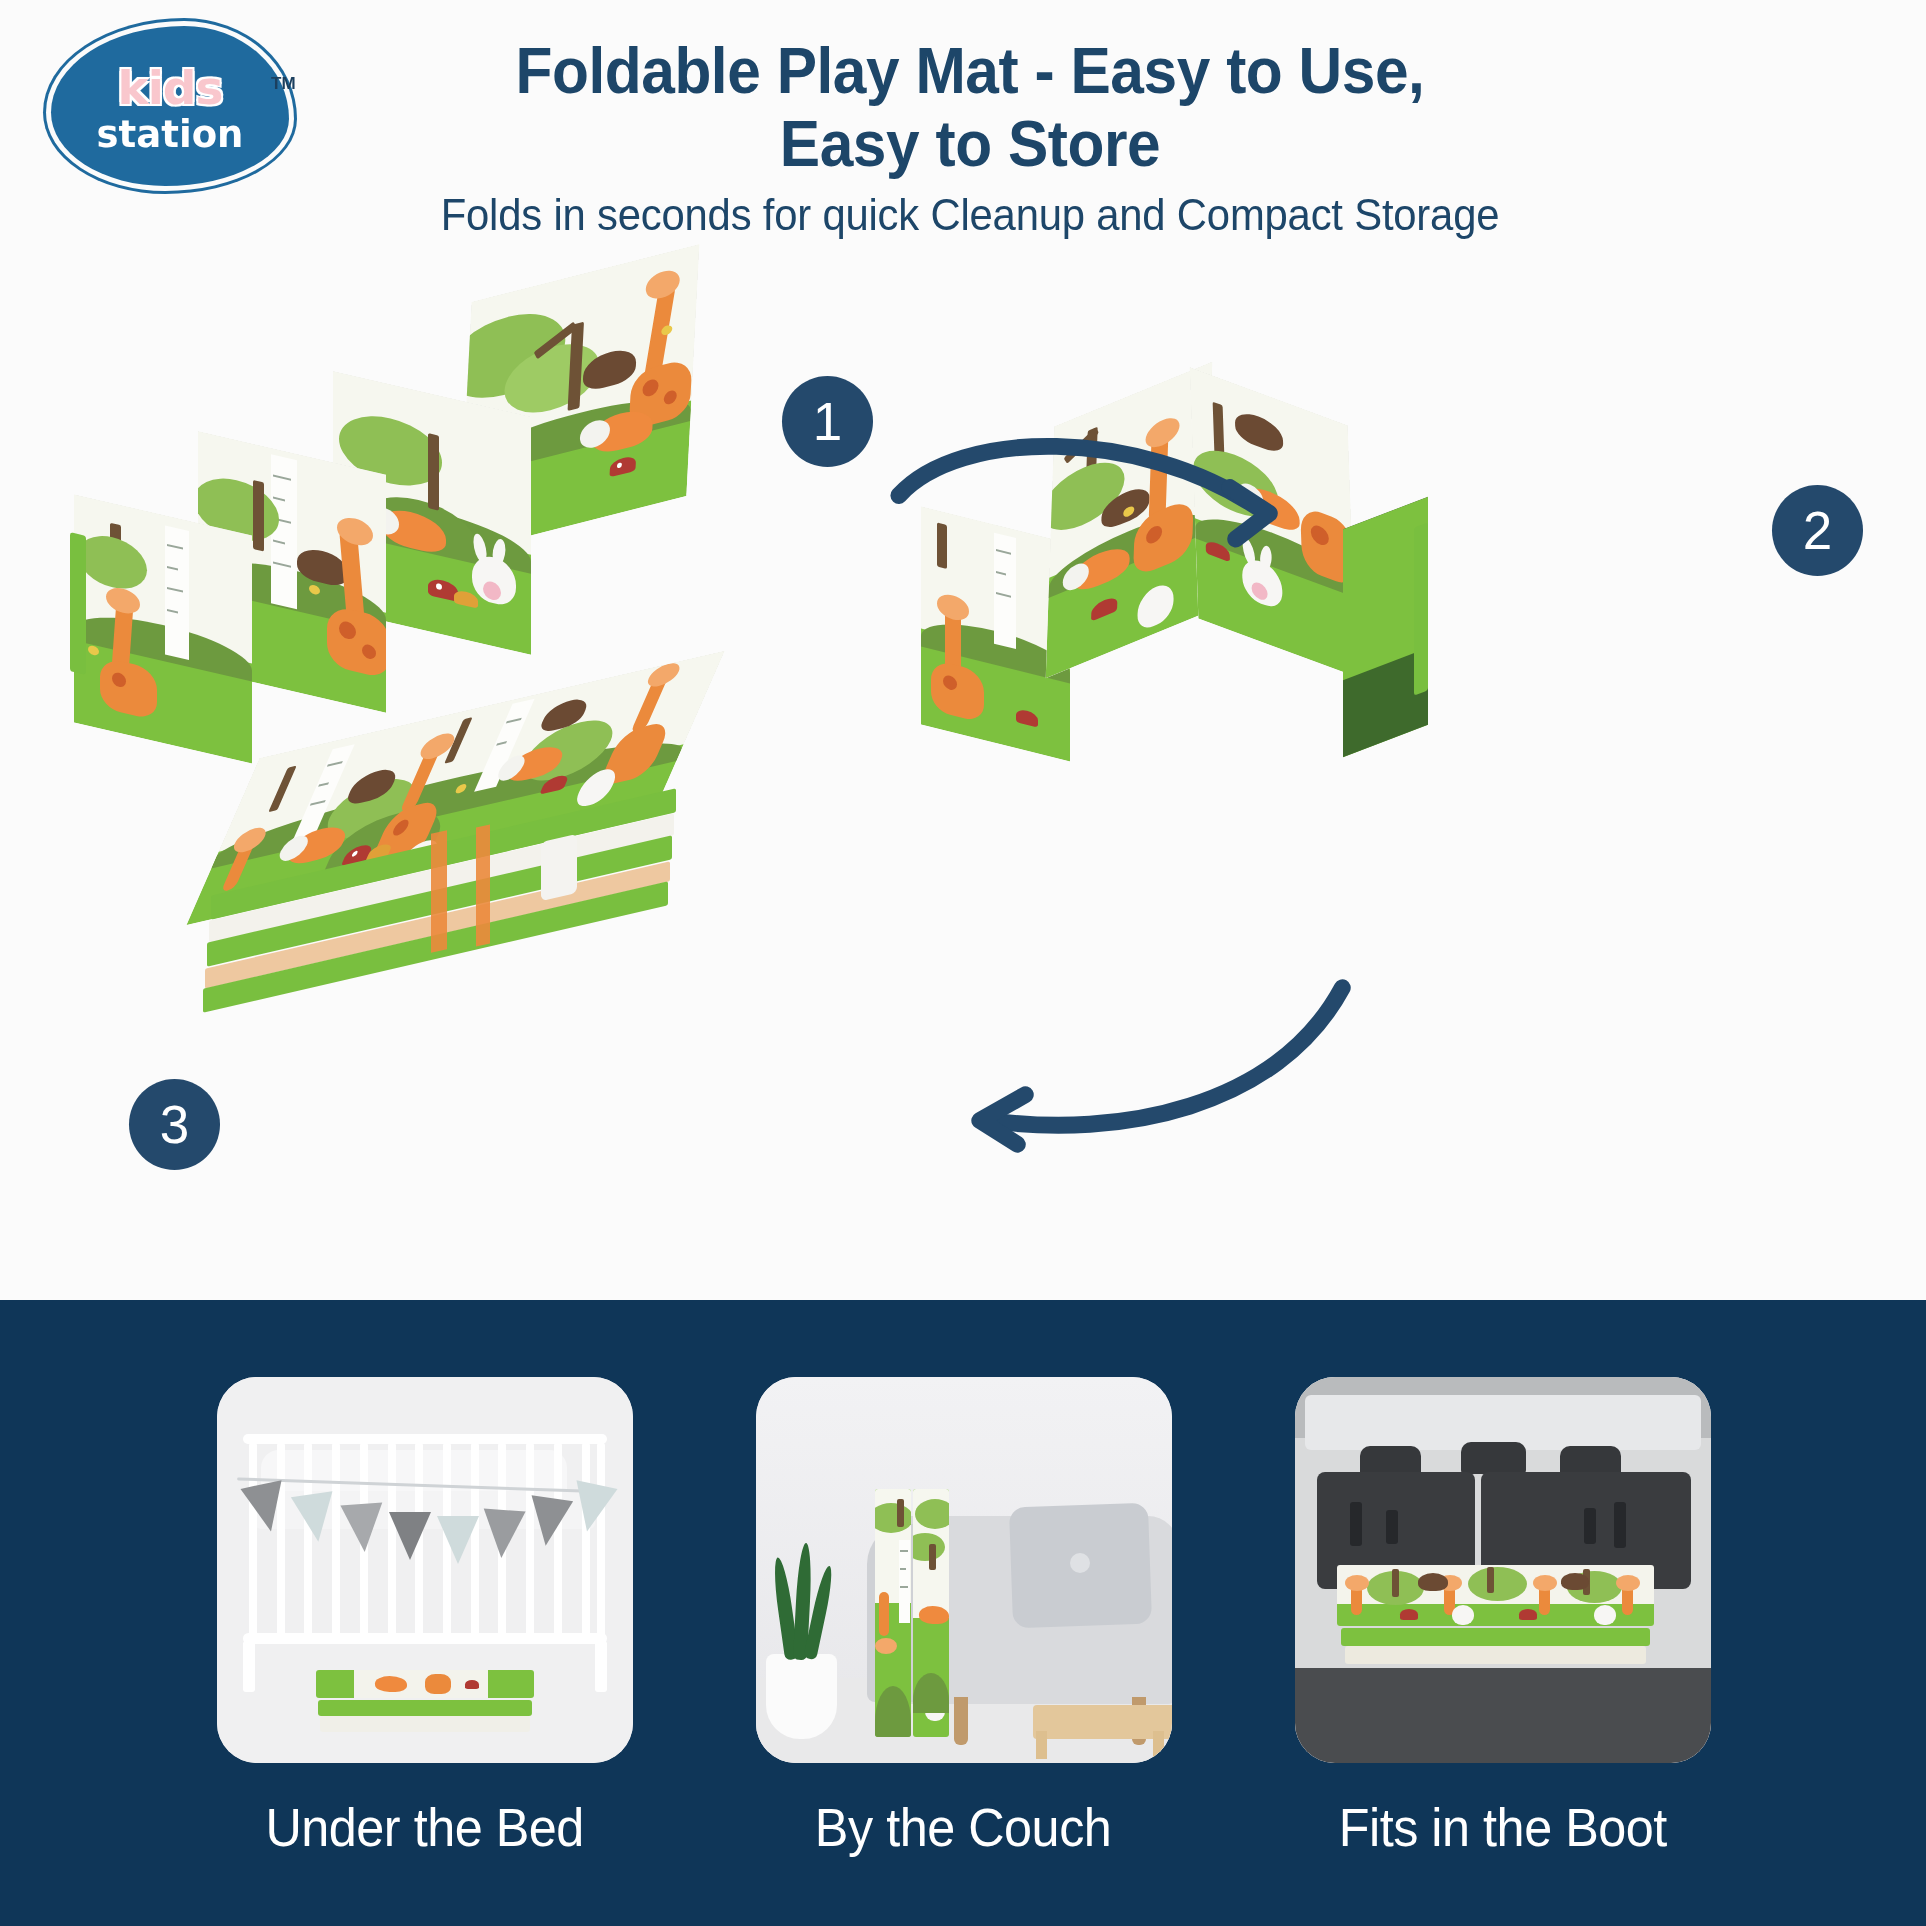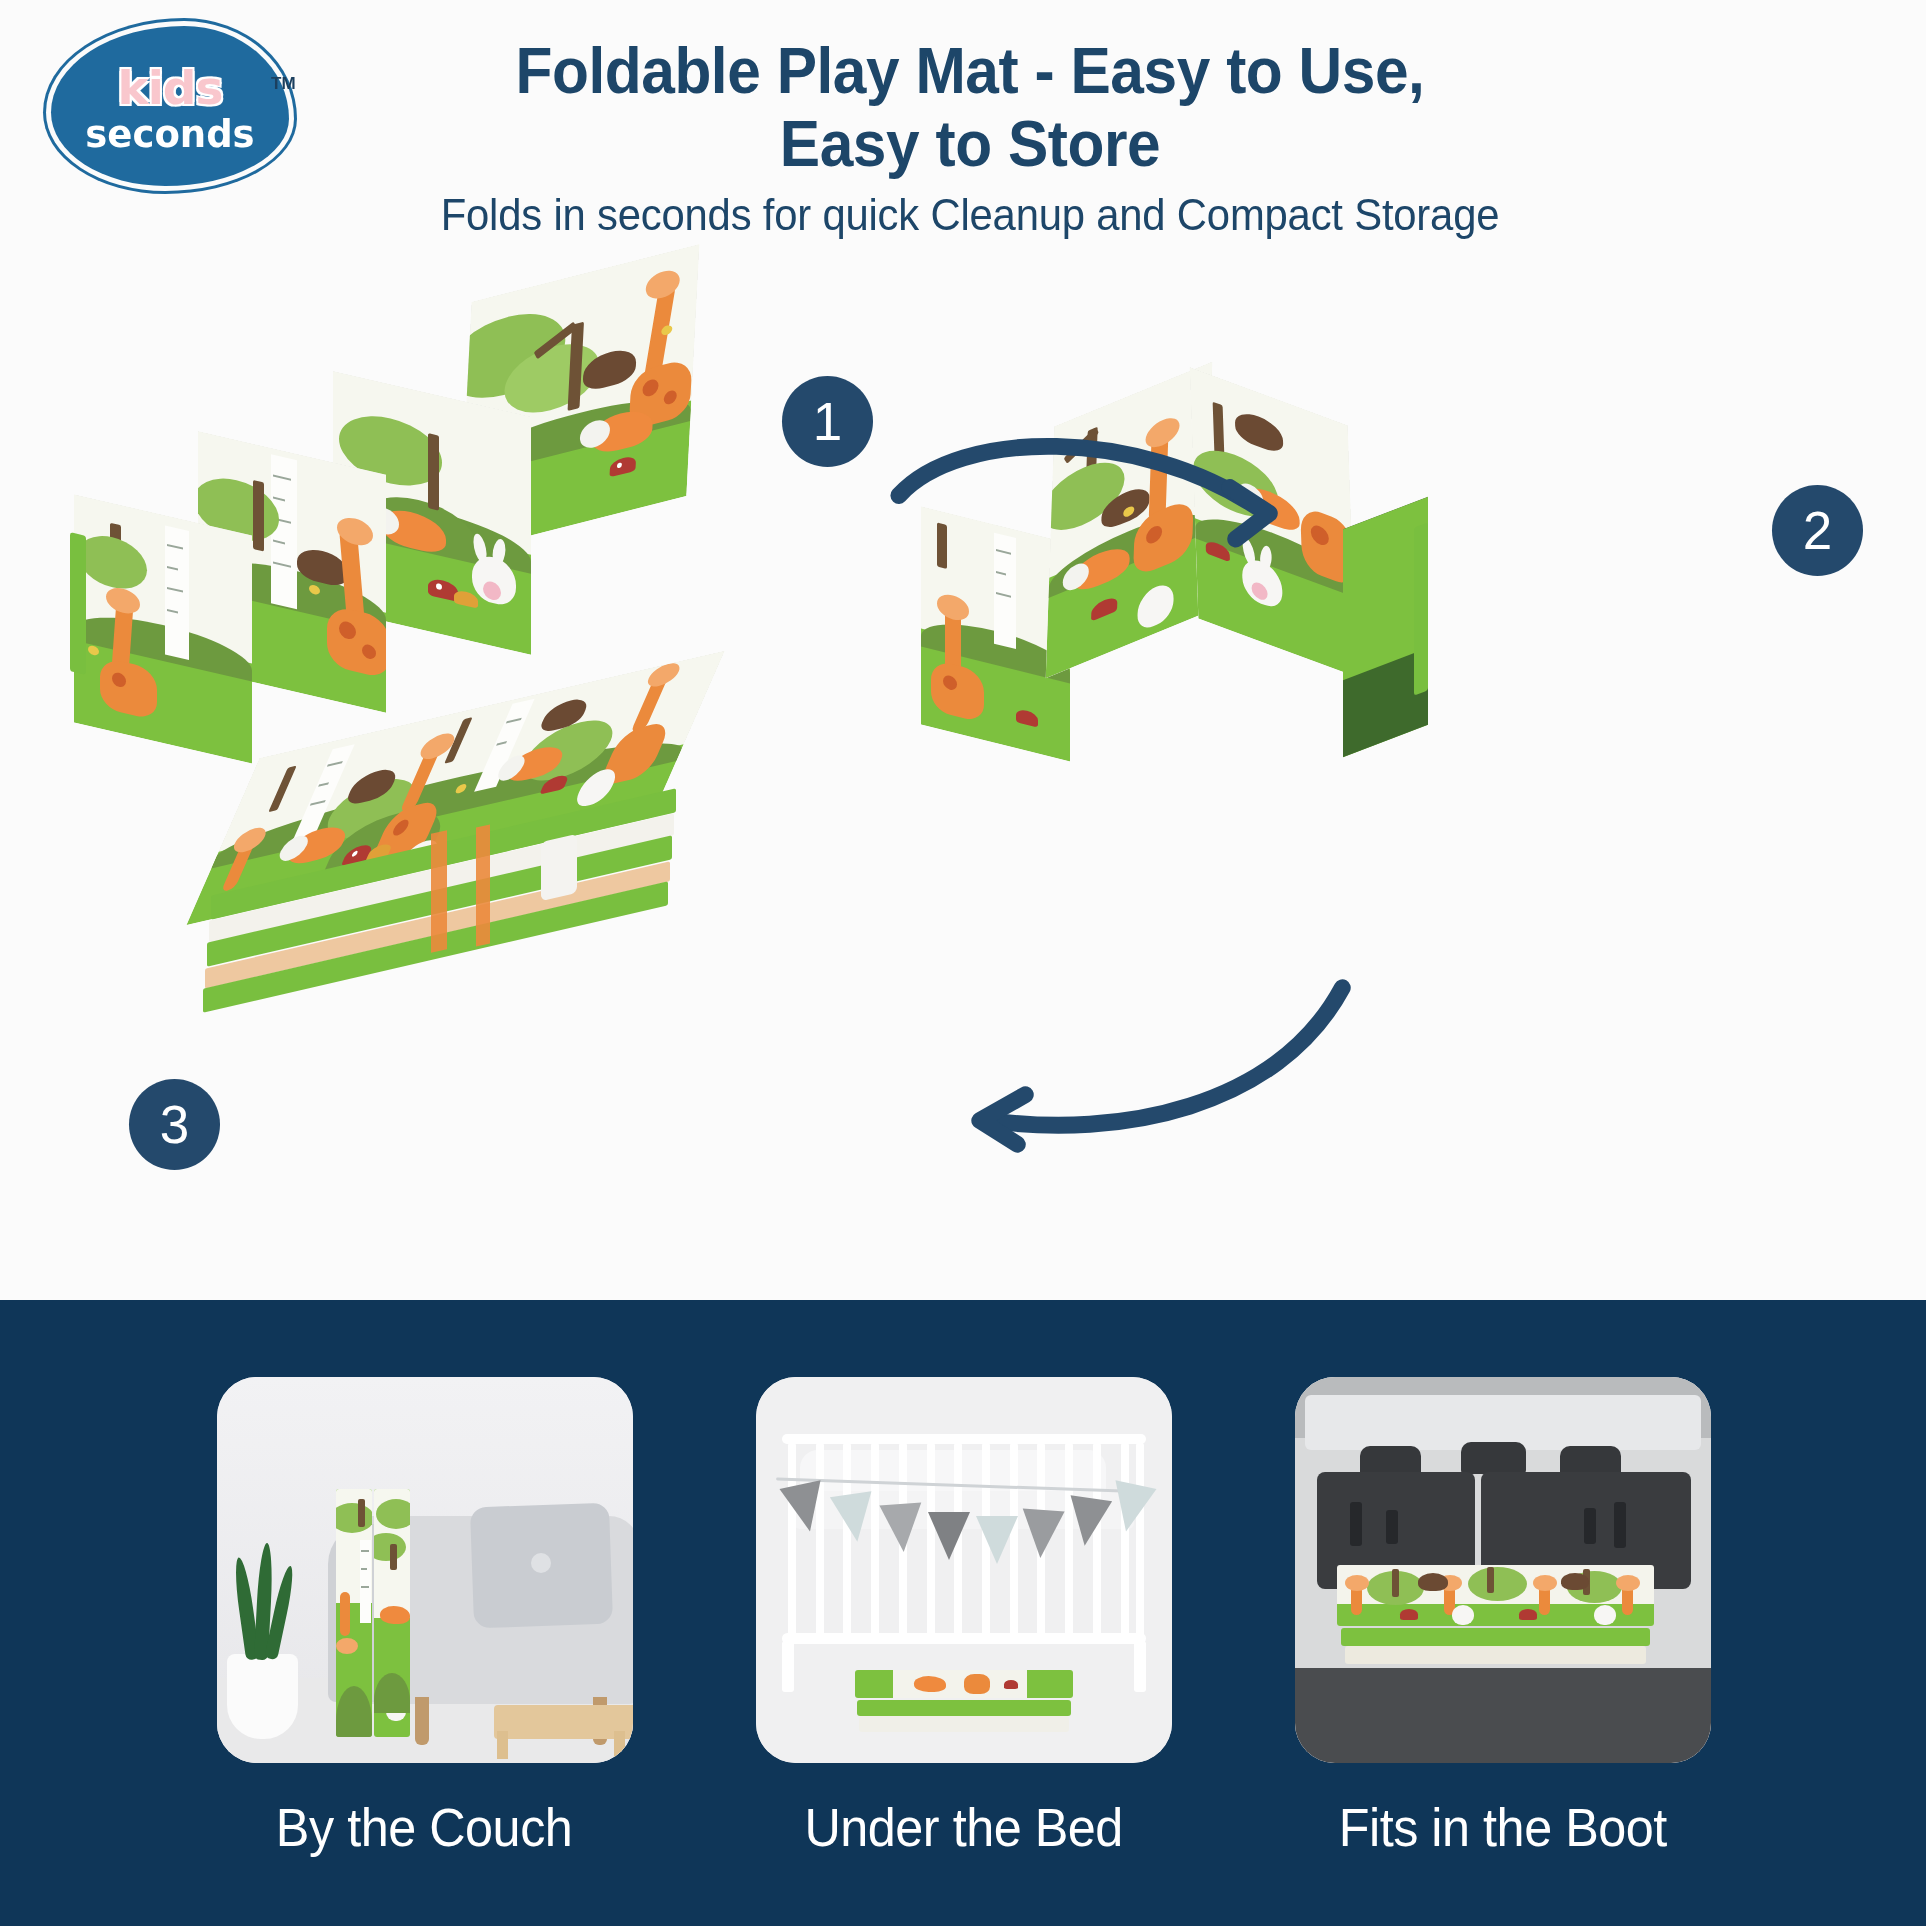--- a/index.html
+++ b/index.html
@@ -162,21 +162,21 @@
 </head>
 <body>
 
 <div class="page">
 
   <div class="header">
 
     <div class="logo">
       <div class="logo-blob"></div>
       <div class="logo-kids">kids</div>
-      <div class="logo-station">seconds</div>
+      <div class="logo-station">station</div>
       <div class="logo-tm">TM</div>
     </div>
 
     <div class="title">
       <div>Foldable Play Mat - Easy to Use,</div>
       <div>Easy to Store</div>
     </div>
 
     <div class="subtitle">Folds in seconds for quick Cleanup and Compact Storage</div>
   </div>
@@ -392,20 +392,73 @@
   <svg class="arrow-svg" style="left:950px;top:950px;" width="426" height="228" viewBox="0 0 430 230">
     <path d="M396 38 C 330 160, 170 190, 40 172" stroke="#24496c" stroke-width="17" fill="none" stroke-linecap="round"></path>
     <path d="M76 146 L30 172 L68 196" stroke="#24496c" stroke-width="17" fill="none" stroke-linecap="round" stroke-linejoin="round"></path>
   </svg>
 
   <div class="bottom">
     <div class="cards">
 
       <div class="card">
         <div class="card-img">
+          <div class="crib-wall"></div>
+          <div class="crib">
+            <div class="bedding"></div>
+            <div class="mattress"></div>
+            <div class="crib-rail"></div>
+            <div class="crib-rail2"></div>
+            <div class="bar" style="left:6px;"></div>
+              <div class="bar" style="left:34px;"></div>
+            <div class="bar" style="left:61px;"></div>
+              <div class="bar" style="left:89px;"></div>
+            <div class="bar" style="left:117px;"></div>
+              <div class="bar" style="left:145px;"></div>
+            <div class="bar" style="left:172px;"></div>
+              <div class="bar" style="left:200px;"></div>
+            <div class="bar" style="left:228px;"></div>
+              <div class="bar" style="left:255px;"></div>
+            <div class="bar" style="left:283px;"></div>
+              <div class="bar" style="left:311px;"></div>
+            <div class="bar" style="left:339px;"></div>
+              <div class="bar" style="left:354px;"></div>
+            <div class="crib-leg" style="left:0px;"></div>
+            <div class="crib-leg" style="right:0px;"></div>
+          </div>
+
+          <div>
+            <div class="bunt-line" style="left:20px;right:20px;top:107px;"></div>
+            <div class="flag" style="left:28px;top:107px;border-top:48px solid #8e9093;transform:rotate(-12deg);"></div>
+            <div class="flag" style="left:77px;top:117px;border-top:48px solid #cfdbdc;transform:rotate(-8deg);"></div>
+            <div class="flag" style="left:125px;top:127px;border-top:48px solid #a7a9ac;transform:rotate(-4deg);"></div>
+            <div class="flag" style="left:172px;top:135px;border-top:48px solid #7f8184;"></div>
+            <div class="flag" style="left:220px;top:139px;border-top:48px solid #cfdbdc;"></div>
+            <div class="flag" style="left:265px;top:133px;border-top:48px solid #9a9c9f;transform:rotate(4deg);"></div>
+            <div class="flag" style="left:311px;top:121px;border-top:48px solid #8e9093;transform:rotate(8deg);"></div>
+            <div class="flag" style="left:354px;top:107px;border-top:48px solid #cfdbdc;transform:rotate(12deg);"></div>
+          </div>
+
+          <div class="stackmat">
+            <div style="position:absolute;left:0;right:0;top:0;height:28px;background:#f3f3ec;border-radius:3px;overflow:hidden;">
+              <div style="position:absolute;left:0;width:38px;top:0;bottom:0;background:#7dc13f;"></div>
+              <div style="position:absolute;right:0;width:46px;top:0;bottom:0;background:#7dc13f;"></div>
+              <div class="fox" style="left:59px;top:6px;width:32px;height:16px;"></div>
+              <div class="giraffe-body" style="left:109px;top:4px;width:26px;height:20px;"></div>
+              <div class="mush-cap" style="left:149px;top:10px;width:14px;height:9px;"></div>
+            </div>
+            <div style="position:absolute;left:2px;right:2px;top:30px;height:16px;background:#7dc13f;border-radius:3px;"></div>
+            <div style="position:absolute;left:4px;right:4px;top:46px;height:16px;background:#f0efe8;border-radius:3px;"></div>
+          </div>
+        </div>
+        <div class="card-label">Under the Bed</div>
+      </div>
+
+      <div class="card">
+        <div class="card-img">
           <div class="sc-wall"></div>
           <div class="sc-floor"></div>
           <div class="plantpot"></div>
           <div class="leaf" style="left:22px;bottom:103px;width:14px;height:103px;transform:rotate(-8deg);"></div>
           <div class="leaf" style="left:40px;bottom:103px;width:14px;height:117px;transform:rotate(3deg);"></div>
           <div class="leaf" style="left:57px;bottom:103px;width:13px;height:95px;transform:rotate(12deg);"></div>
           <div class="couch"></div>
           <div class="couch-arm"></div>
           <div class="cushion"></div>
           <div class="cushion-btn"></div>
@@ -436,73 +489,20 @@
               <div class="bush" style="left:-8px;top:44px;width:40px;height:28px;"></div>
               <div class="trunk" style="left:16px;top:55px;width:7px;height:26px;"></div>
               <div class="fox" style="left:6px;top:117px;width:30px;height:18px;"></div>
               <div class="mush-cap" style="left:8px;top:188px;width:15px;height:10px;"></div>
               <div class="bunny" style="left:12px;top:212px;width:20px;height:20px;"></div>
               <div class="grass-dark" style="bottom:24px;height:40px;background:#6d9a3f;"></div>
             </div>
           </div>
         </div>
         <div class="card-label">By the Couch</div>
-      </div>
-
-      <div class="card">
-        <div class="card-img">
-          <div class="crib-wall"></div>
-          <div class="crib">
-            <div class="bedding"></div>
-            <div class="mattress"></div>
-            <div class="crib-rail"></div>
-            <div class="crib-rail2"></div>
-            <div class="bar" style="left:6px;"></div>
-              <div class="bar" style="left:34px;"></div>
-            <div class="bar" style="left:61px;"></div>
-              <div class="bar" style="left:89px;"></div>
-            <div class="bar" style="left:117px;"></div>
-              <div class="bar" style="left:145px;"></div>
-            <div class="bar" style="left:172px;"></div>
-              <div class="bar" style="left:200px;"></div>
-            <div class="bar" style="left:228px;"></div>
-              <div class="bar" style="left:255px;"></div>
-            <div class="bar" style="left:283px;"></div>
-              <div class="bar" style="left:311px;"></div>
-            <div class="bar" style="left:339px;"></div>
-              <div class="bar" style="left:354px;"></div>
-            <div class="crib-leg" style="left:0px;"></div>
-            <div class="crib-leg" style="right:0px;"></div>
-          </div>
-
-          <div>
-            <div class="bunt-line" style="left:20px;right:20px;top:107px;"></div>
-            <div class="flag" style="left:28px;top:107px;border-top:48px solid #8e9093;transform:rotate(-12deg);"></div>
-            <div class="flag" style="left:77px;top:117px;border-top:48px solid #cfdbdc;transform:rotate(-8deg);"></div>
-            <div class="flag" style="left:125px;top:127px;border-top:48px solid #a7a9ac;transform:rotate(-4deg);"></div>
-            <div class="flag" style="left:172px;top:135px;border-top:48px solid #7f8184;"></div>
-            <div class="flag" style="left:220px;top:139px;border-top:48px solid #cfdbdc;"></div>
-            <div class="flag" style="left:265px;top:133px;border-top:48px solid #9a9c9f;transform:rotate(4deg);"></div>
-            <div class="flag" style="left:311px;top:121px;border-top:48px solid #8e9093;transform:rotate(8deg);"></div>
-            <div class="flag" style="left:354px;top:107px;border-top:48px solid #cfdbdc;transform:rotate(12deg);"></div>
-          </div>
-
-          <div class="stackmat">
-            <div style="position:absolute;left:0;right:0;top:0;height:28px;background:#f3f3ec;border-radius:3px;overflow:hidden;">
-              <div style="position:absolute;left:0;width:38px;top:0;bottom:0;background:#7dc13f;"></div>
-              <div style="position:absolute;right:0;width:46px;top:0;bottom:0;background:#7dc13f;"></div>
-              <div class="fox" style="left:59px;top:6px;width:32px;height:16px;"></div>
-              <div class="giraffe-body" style="left:109px;top:4px;width:26px;height:20px;"></div>
-              <div class="mush-cap" style="left:149px;top:10px;width:14px;height:9px;"></div>
-            </div>
-            <div style="position:absolute;left:2px;right:2px;top:30px;height:16px;background:#7dc13f;border-radius:3px;"></div>
-            <div style="position:absolute;left:4px;right:4px;top:46px;height:16px;background:#f0efe8;border-radius:3px;"></div>
-          </div>
-        </div>
-        <div class="card-label">Under the Bed</div>
       </div>
 
       <div class="card">
         <div class="card-img">
           <div class="boot-bg"></div>
           <div class="boot-roof"></div>
           <div class="boot-glass"></div>
           <div class="headrest" style="left:65px;top:69px;width:61px;height:30px;"></div>
           <div class="headrest" style="left:166px;top:65px;width:65px;height:32px;"></div>
           <div class="headrest" style="left:265px;top:69px;width:61px;height:30px;"></div>

